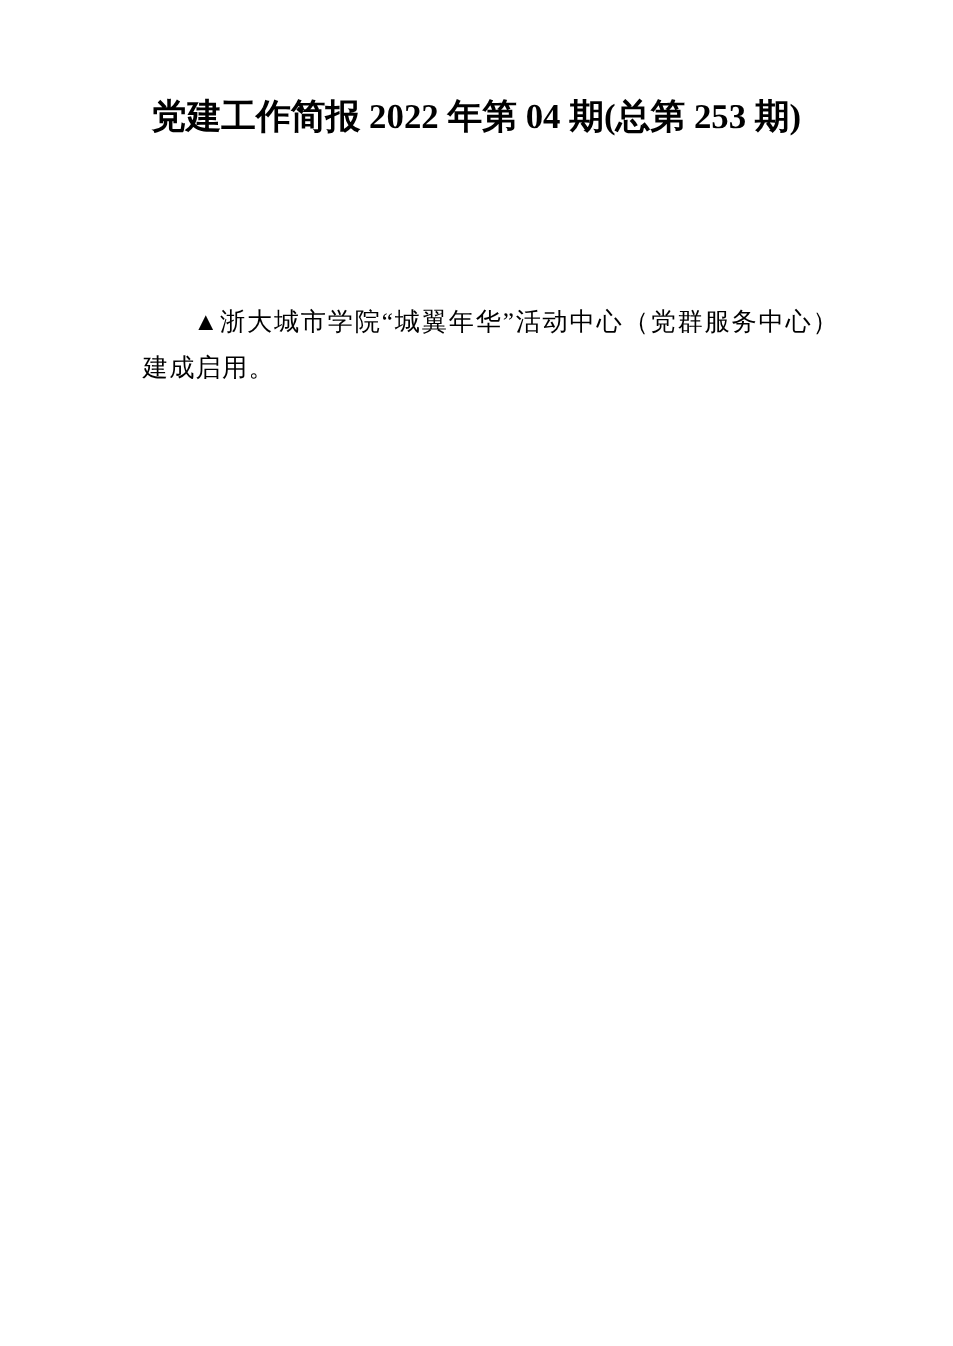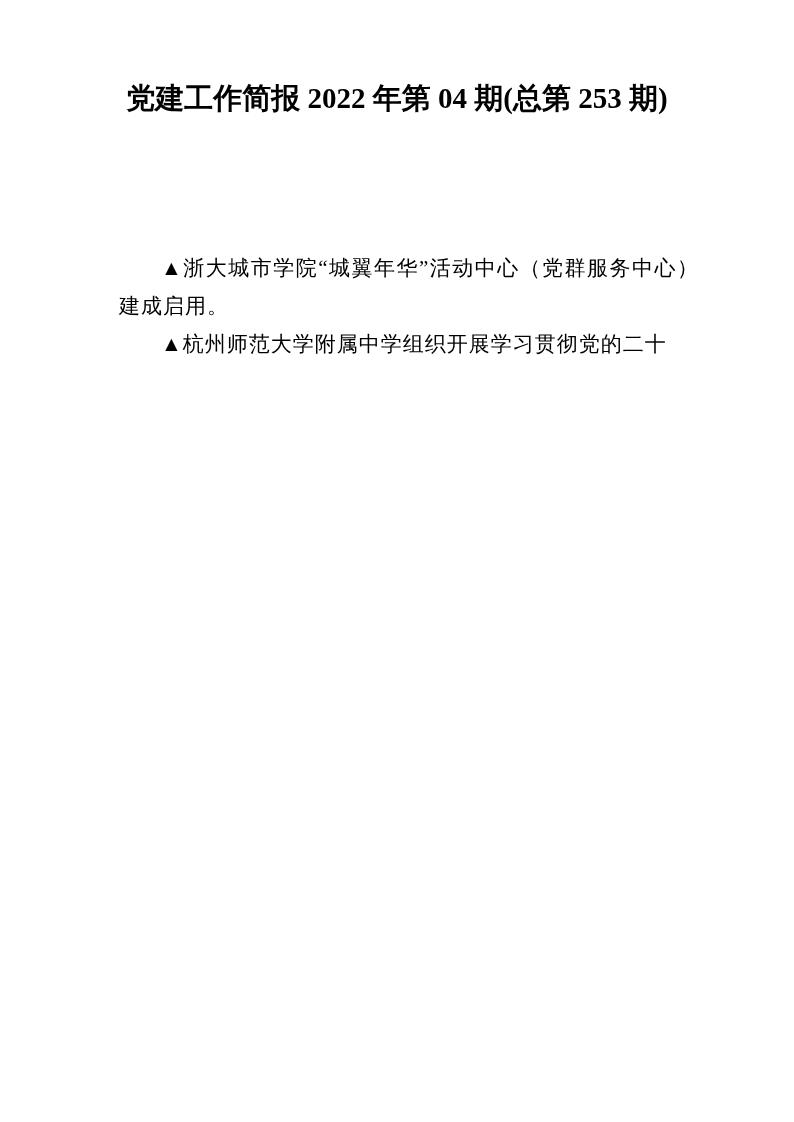--- a/index.html
+++ b/index.html
@@ -47,15 +47,14 @@
     color: #000000;
   }
 </style>
 </head>
 <body>
 
 <div class="page">
   <h1 class="doc-title">党建工作简报 2022 年第 04 期(总第 253 期)</h1>
   <div class="doc-body">
     <p>▲浙大城市学院“城翼年华”活动中心（党群服务中心）建成启用。</p>
-    <p>▲杭州师范大学附属中学组织开展学习贯彻党的二十</p>
   </div>
 </div>
 
 </body></html>

